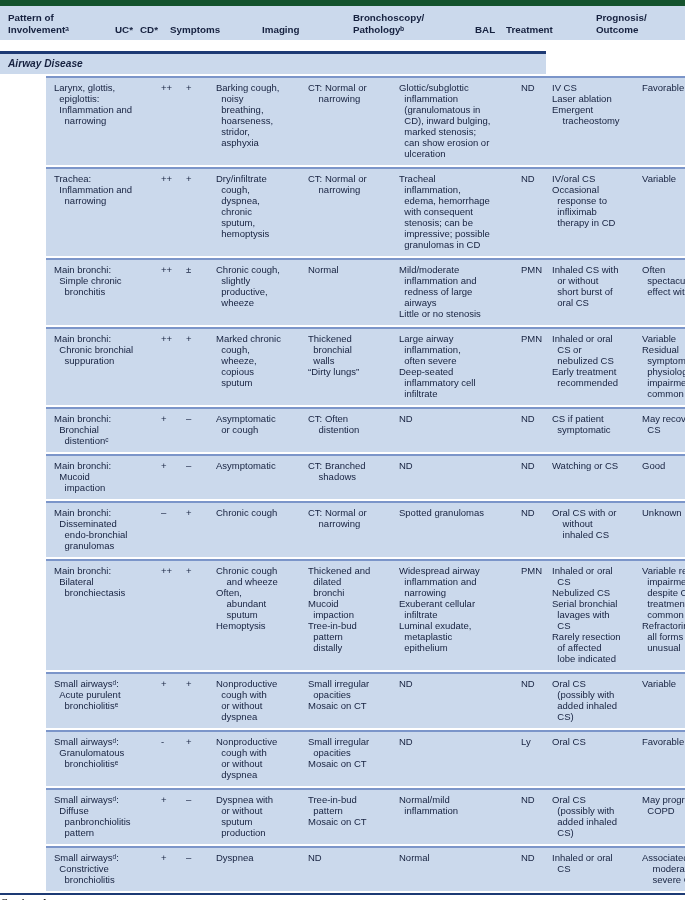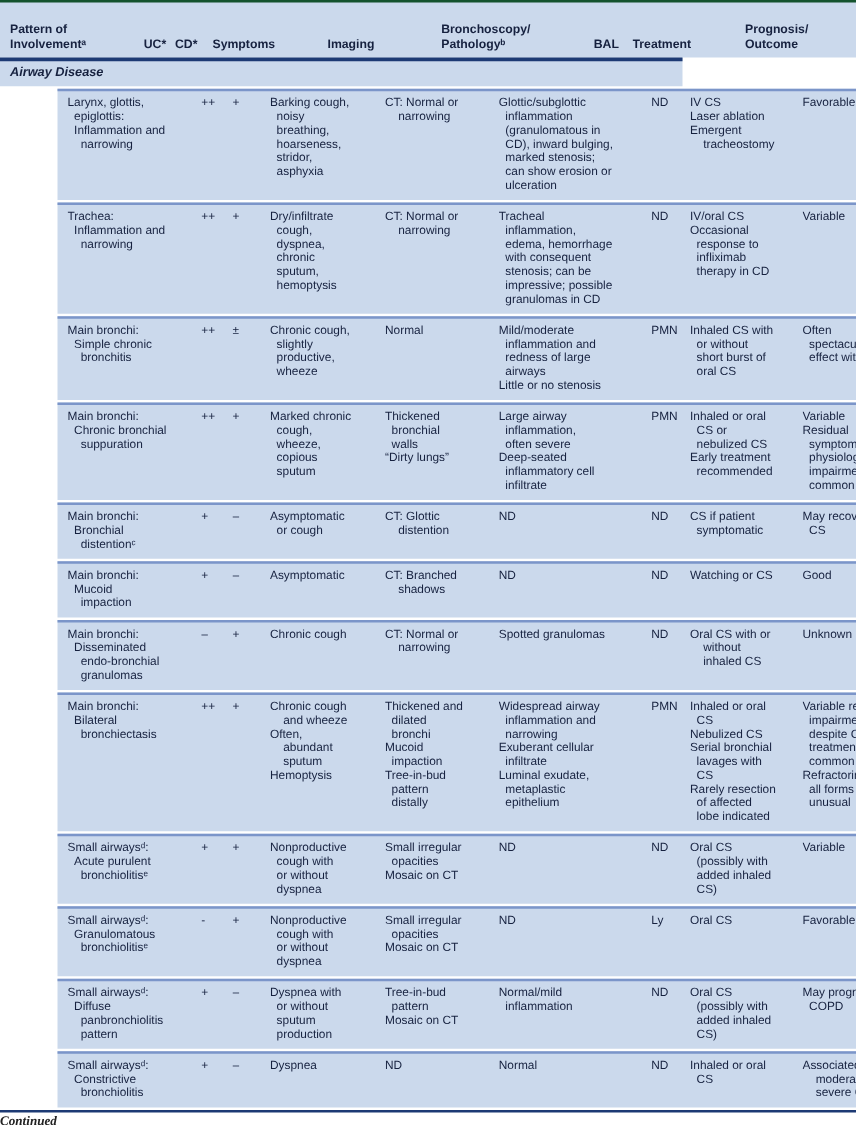--- a/index.html
+++ b/index.html
@@ -15,25 +15,25 @@
   
   .thead, .trow {
     display: grid;
     grid-template-columns: 107px 25px 30px 92px 91px 122px 31px 90px 81px;
     padding: 4px 8px 6px 8px;
     background: #cbd9ec;
     box-sizing: border-box;
     width: 685px;
   }
   .thead {
-    border-top: 2px solid #14532d;
+    border-top: 6px solid #14532d;
     align-items: end;
-    padding-top: 16px;
+    padding-top: 6px;
     padding-bottom: 5px;
-    margin-bottom: 0; 
+    margin-bottom: 11px; 
   }
   .cell {
     white-space: pre-wrap;
     font-size: 9.5px;
     line-height: 11px;
     padding-right: 5px;
     overflow: hidden;
   }
   .th { font-weight: bold; font-size: 9.8px; line-height: 11.5px; }
 
@@ -217,21 +217,21 @@
   </div>
 
   <div class="trow">
     <div class="cell">Main bronchi:
   Bronchial
     distentionᶜ</div>
     <div class="cell">+</div>
     <div class="cell">–</div>
     <div class="cell">Asymptomatic
   or cough</div>
-    <div class="cell">CT: Glottic
+    <div class="cell">CT: Often
     distention</div>
     <div class="cell">ND</div>
     <div class="cell">ND</div>
     <div class="cell">CS if patient
   symptomatic</div>
     <div class="cell">May recover with
   CS</div>
   </div>
 
   <div class="trow">

